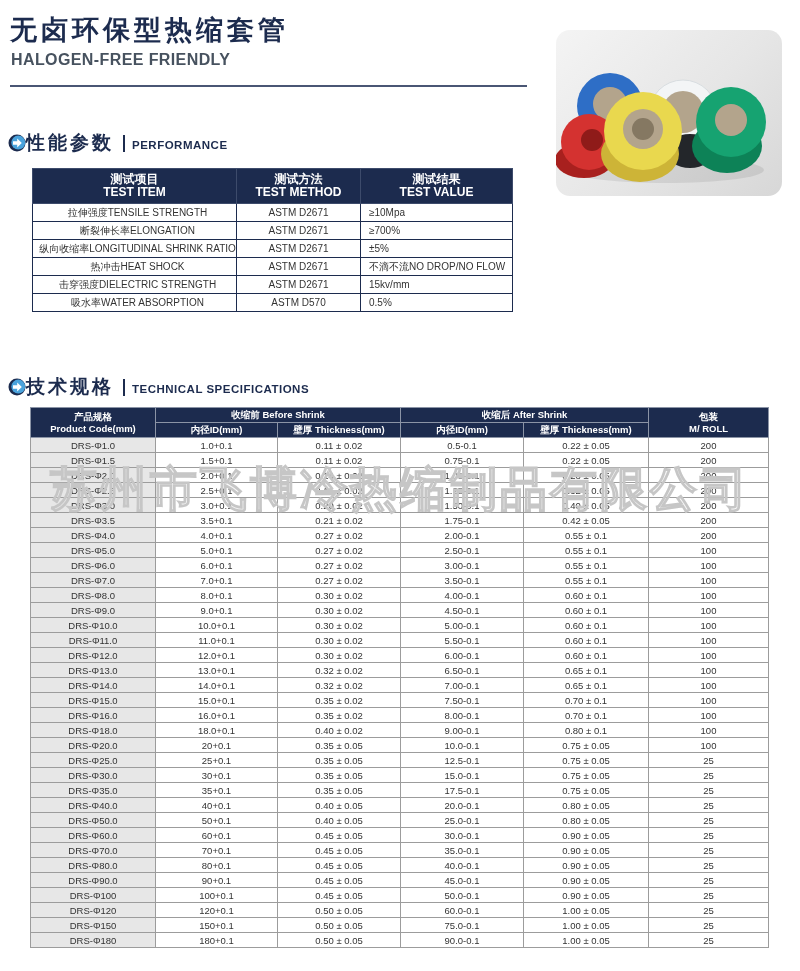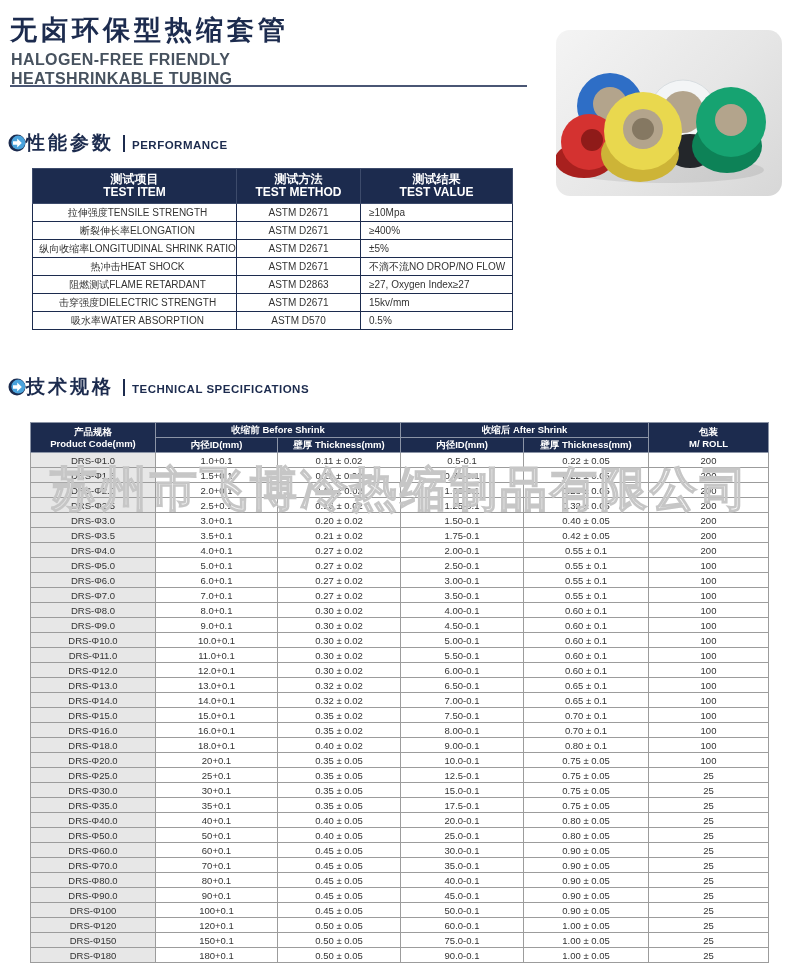--- a/index.html
+++ b/index.html
@@ -27,39 +27,38 @@
   #performance-table{position:absolute;left:32px;top:168px;width:480px;
     border-collapse:collapse;table-layout:fixed;}
   #performance-table th{background:#1c2b4e;color:#fff;font-size:12px;font-weight:bold;
     padding:4px 0;line-height:13px;border:1px solid #3d4b6b;}
   #performance-table td{border:1px solid #1c2b4e;font-size:10px;height:17px;padding:0;
     color:#333;background:#fff;}
   #performance-table td.c1{text-align:center;padding-left:6px;}
   #performance-table td.c2{text-align:center;}
   #performance-table td.c3{text-align:left;padding-left:8px;}
   
-  #spec-table{position:absolute;left:30px;top:422px;width:738px;
+  #spec-table{position:absolute;left:30px;top:407px;width:738px;
     border-collapse:collapse;table-layout:fixed;}
   #spec-table th{background:#1c2b4e;color:#fff;font-size:9.5px;font-weight:bold;
     padding:1px 0;line-height:12px;border:1px solid #8b94a6;}
   #spec-table td{border:1px solid #9c9c9c;font-size:9.5px;height:14px;padding:0;
     text-align:center;color:#333;background:#fff;}
   #spec-table td.prod{background:#e7e7e7;}
   
   .watermark{position:absolute;left:50px;top:458px;font-size:47px;font-weight:bold;
     letter-spacing:3px;white-space:nowrap;z-index:5;pointer-events:none;
     color:rgba(210,210,210,0.18);-webkit-text-stroke:1.2px #c6c6c6;}
 </style>
 </head>
 <body>
 
 <div class="page-title">无卤环保型热缩套管</div>
 <div class="page-subtitle">
   <div>HALOGEN-FREE FRIENDLY</div>
-  <div>HEATSHRINKABLE TUBING</div>
 </div>
 <div class="title-rule"></div>
 
 <div class="product-photo">
   <svg width="226" height="166" viewBox="0 0 226 166">
     <ellipse cx="110" cy="140" rx="98" ry="13" fill="#000000" opacity="0.08"></ellipse>
     <g>
       <ellipse cx="50" cy="104" rx="33" ry="27" fill="#245a9e"></ellipse>
       <circle cx="54" cy="76" r="33" fill="#2e6ec6"></circle>
       <circle cx="54" cy="74" r="17" fill="#b3a48c"></circle>
@@ -126,40 +125,35 @@
 
       <tr>
         <td class="c1">拉伸强度TENSILE STRENGTH</td>
         <td class="c2">ASTM D2671</td>
         <td class="c3">≥10Mpa</td>
       </tr>
 
       <tr>
         <td class="c1">断裂伸长率ELONGATION</td>
         <td class="c2">ASTM D2671</td>
-        <td class="c3">≥400%</td>
+        <td class="c3">≥700%</td>
       </tr>
 
       <tr>
         <td class="c1">纵向收缩率LONGITUDINAL SHRINK RATIO</td>
         <td class="c2">ASTM D2671</td>
         <td class="c3">±5%</td>
       </tr>
 
       <tr>
         <td class="c1">热冲击HEAT SHOCK</td>
         <td class="c2">ASTM D2671</td>
         <td class="c3">不滴不流NO DROP/NO FLOW</td>
       </tr>
 
-      <tr>
-        <td class="c1">阻燃测试FLAME RETARDANT</td>
-        <td class="c2">ASTM D2863</td>
-        <td class="c3">≥27, Oxygen Index≥27</td>
-      </tr>
 
       <tr>
         <td class="c1">击穿强度DIELECTRIC STRENGTH</td>
         <td class="c2">ASTM D2671</td>
         <td class="c3">15kv/mm</td>
       </tr>
 
 
       <tr>
         <td class="c1">吸水率WATER ABSORPTION</td>

